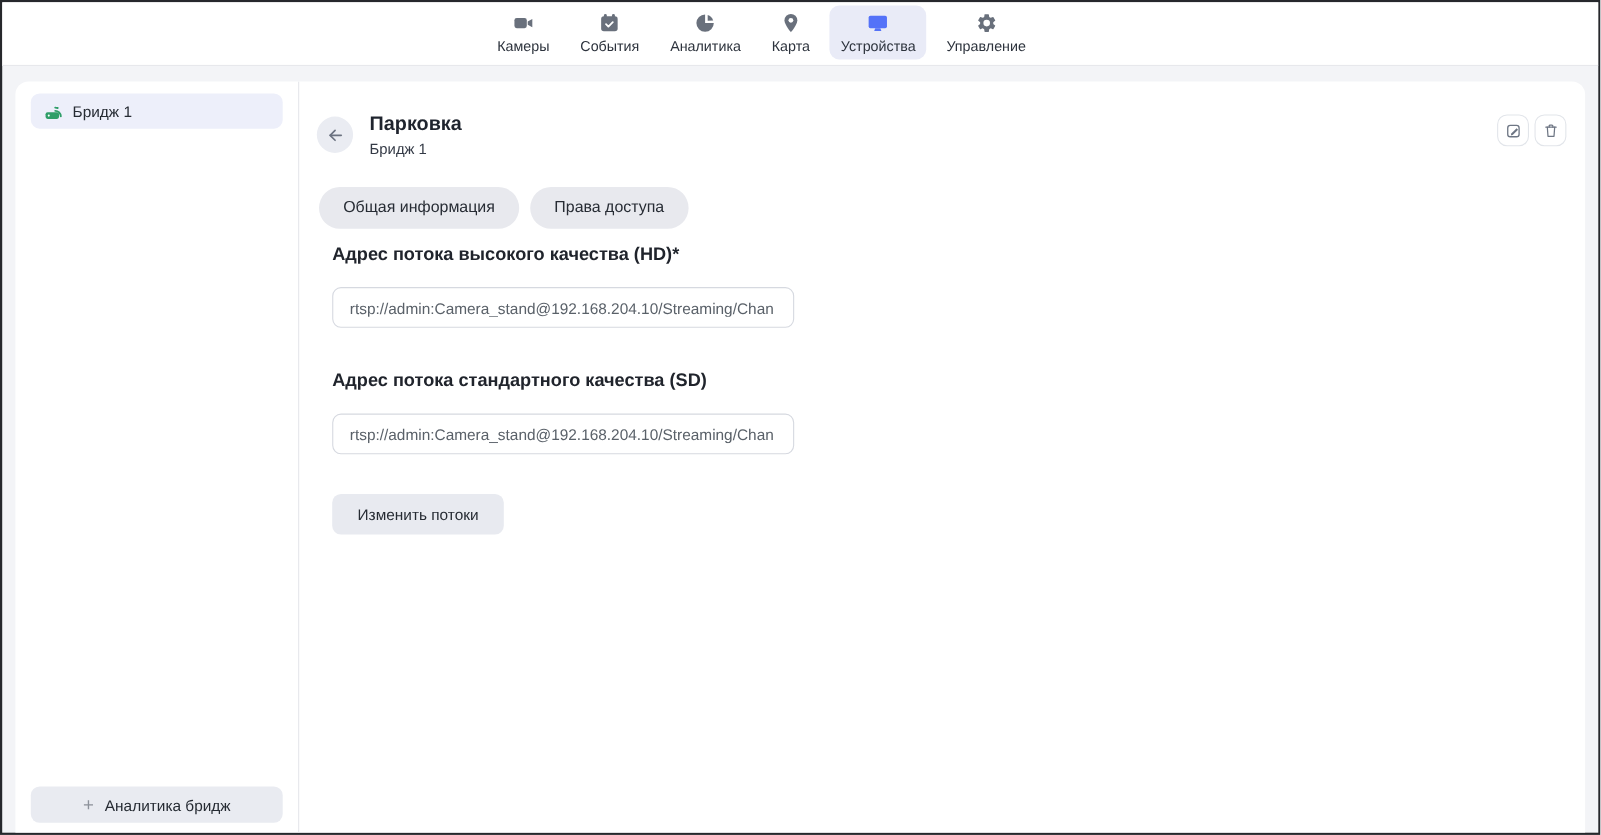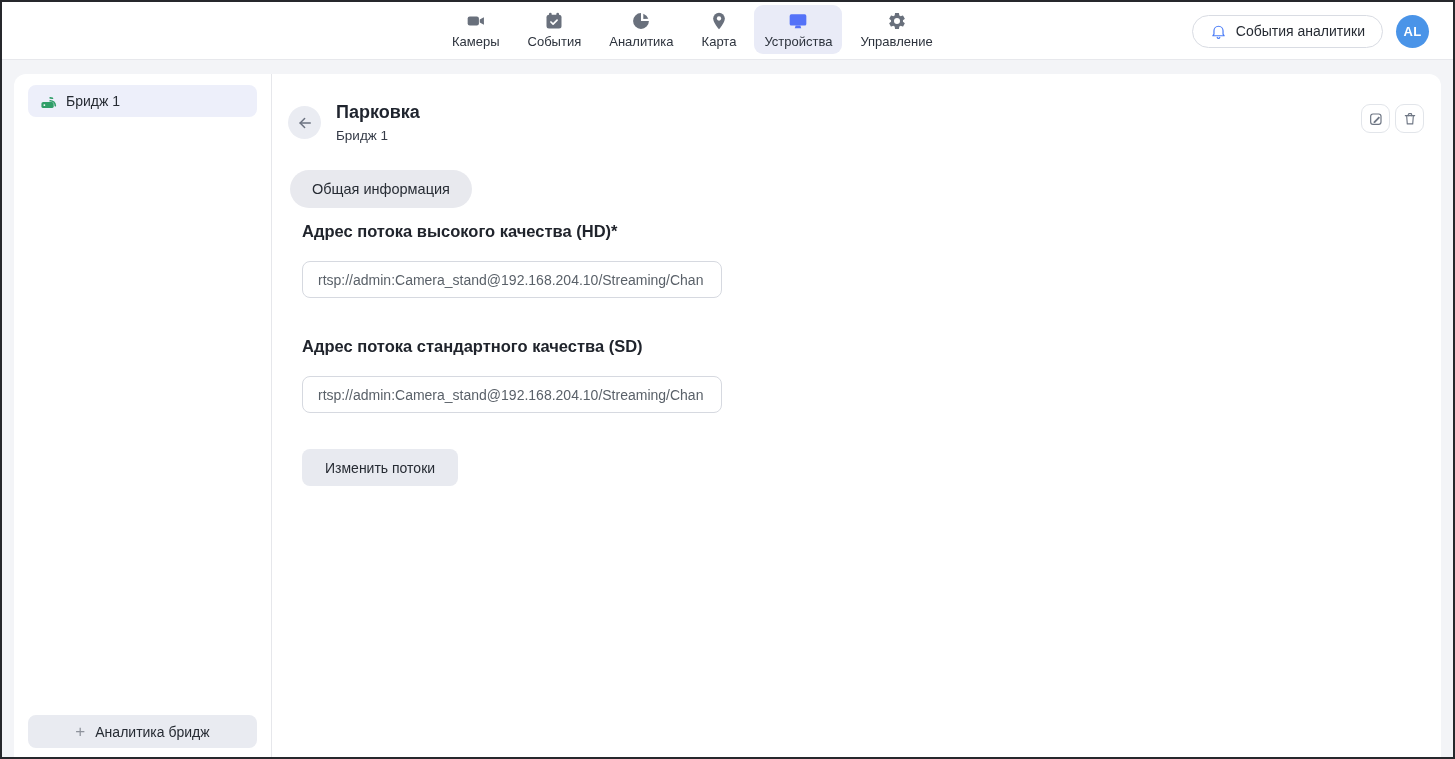--- a/index.html
+++ b/index.html
@@ -123,32 +123,20 @@
         <span class="nav-icon">
           <svg viewBox="0 0 24 24" fill="#69707c">
               <path d="M19.14 12.94c.04-.3.06-.61.06-.94 0-.32-.02-.64-.07-.94l2.03-1.58a.49.49 0 0 0 .12-.61l-1.92-3.32a.49.49 0 0 0-.59-.22l-2.39.96c-.5-.38-1.03-.7-1.62-.94l-.36-2.54a.48.48 0 0 0-.48-.41h-3.84c-.24 0-.43.17-.47.41l-.36 2.54c-.59.24-1.13.57-1.62.94l-2.39-.96a.49.49 0 0 0-.59.22L2.74 8.87c-.12.21-.08.47.12.61l2.03 1.58c-.05.3-.09.63-.09.94s.02.64.07.94l-2.03 1.58a.49.49 0 0 0-.12.61l1.92 3.32c.12.22.37.29.59.22l2.39-.96c.5.38 1.03.7 1.62.94l.36 2.54c.05.24.24.41.48.41h3.84c.24 0 .44-.17.47-.41l.36-2.54c.59-.24 1.13-.56 1.62-.94l2.39.96c.22.08.47 0 .59-.22l1.92-3.32a.49.49 0 0 0-.12-.61l-2.01-1.58zM12 15.6A3.6 3.6 0 1 1 12 8.4a3.6 3.6 0 0 1 0 7.2z"></path>
             </svg>
         </span>
         <span class="nav-label">Управление</span>
       </div>
 
     </nav>
 
-    <div class="topbar-right">
-      <button class="pill-btn">
-        <span style="display:flex;">
-          <svg viewBox="0 0 24 24" fill="none" stroke="#4a7cf7" stroke-width="1.7" stroke-linecap="round" stroke-linejoin="round">
-              <path d="M18.4 15.8V11a6.4 6.4 0 1 0-12.8 0v4.8L4 18h16z"></path>
-              <path d="M10.2 20.4a1.9 1.9 0 0 0 3.6 0"></path>
-            </svg>
-        </span>
-        <span>События аналитики</span>
-      </button>
-      <div class="avatar">AL</div>
-    </div>
   </header>
 
   <div class="content">
     <div class="panel">
 
 
       <div class="panel-body">
 
         <aside class="sidebar">
           <div class="sidebar-item">
@@ -193,20 +181,21 @@
               <svg viewBox="0 0 24 24" fill="none" stroke="#6e7684" stroke-width="1.7" stroke-linecap="round" stroke-linejoin="round">
                   <path d="M5 7h14"></path>
                   <path d="M9.5 7V5.2c0-.7.5-1.2 1.2-1.2h2.6c.7 0 1.2.5 1.2 1.2V7"></path>
                   <path d="M7 7l.9 12.3h8.2L17 7"></path>
                 </svg>
             </button>
           </div>
 
           <div class="seg-tabs">
             <div class="seg-tab">Общая информация</div>
+            <div class="seg-tab">Права доступа</div>
           </div>
 
           <div class="form">
             <label class="field-label">Адрес потока высокого качества (HD)*</label>
             <input class="text-input" type="text" value="rtsp://admin:Camera_stand@192.168.204.10/Streaming/Chan" style="">
 
             <label class="field-label second">Адрес потока стандартного качества (SD)</label>
             <input class="text-input" type="text" value="rtsp://admin:Camera_stand@192.168.204.10/Streaming/Chan" style="">
 
             <button class="edit-streams-btn">Изменить потоки</button>

